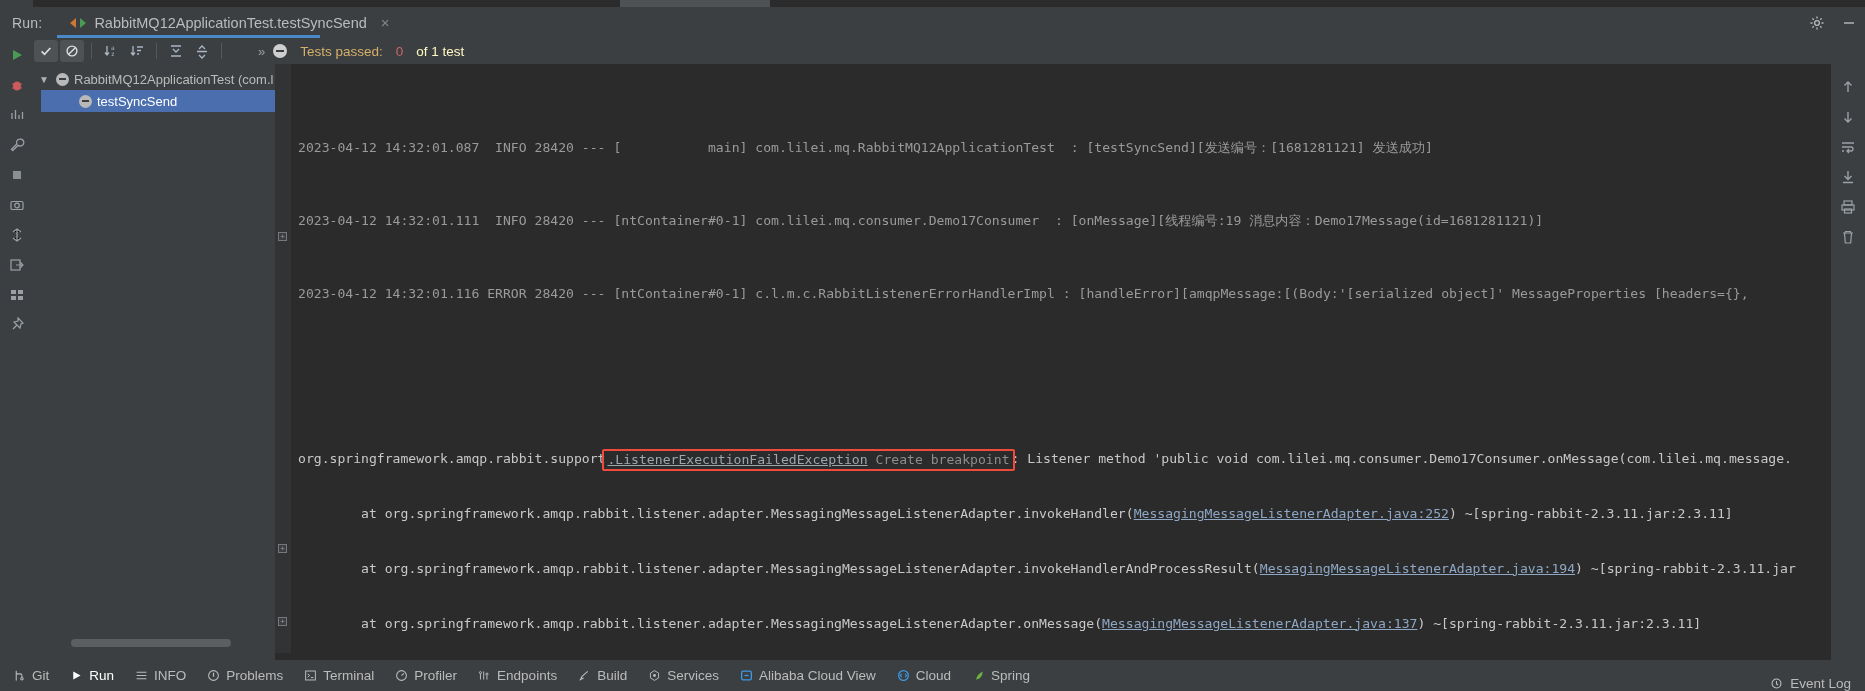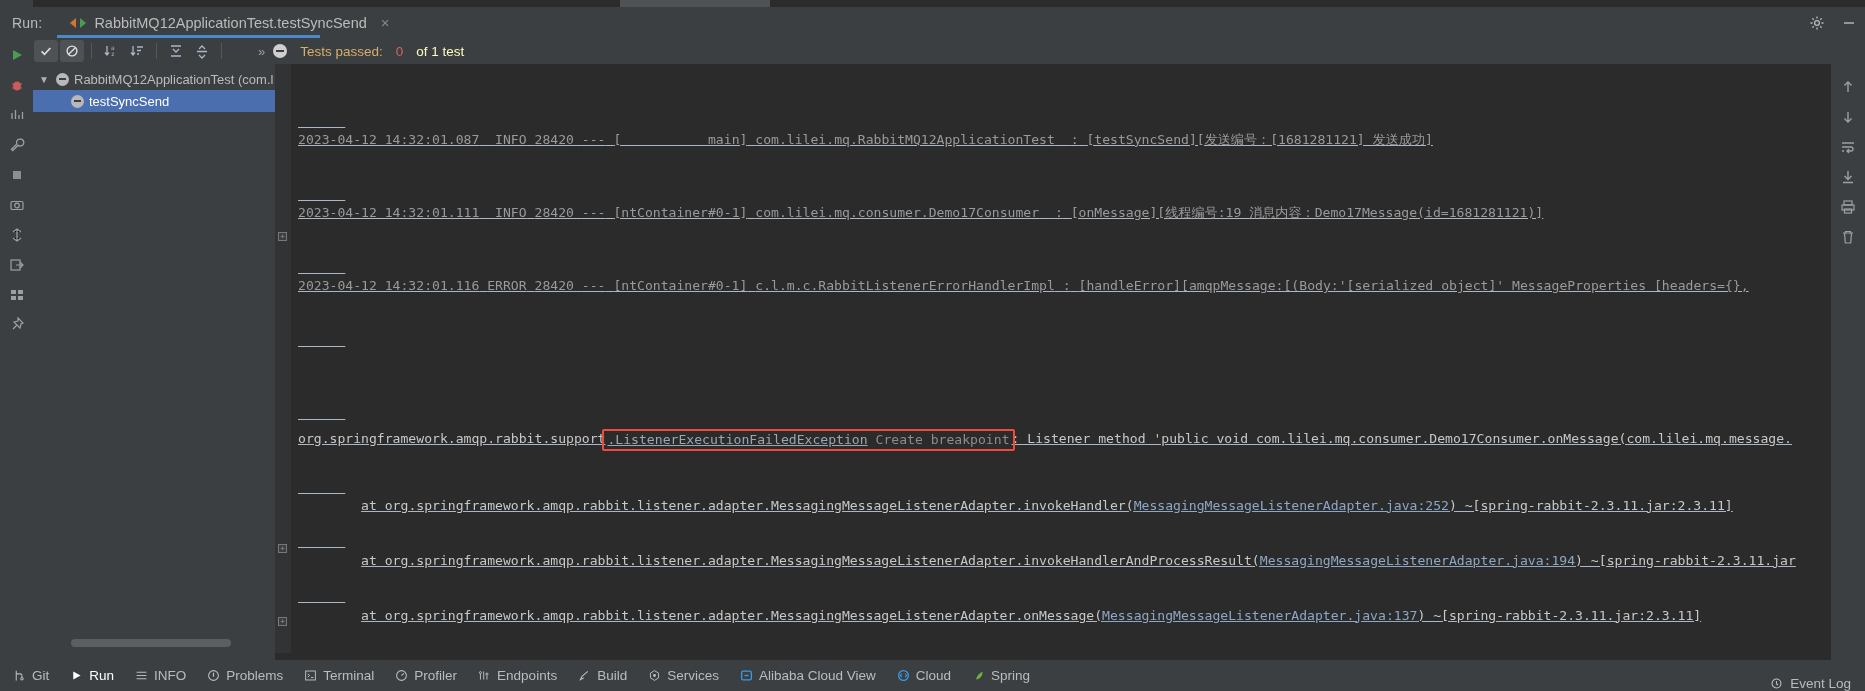--- a/index.html
+++ b/index.html
@@ -96,21 +96,21 @@
   
   .test-tree {
     position: absolute; left: 33px; top: 64px; width: 242px; height: 589px;
     background: #3c3f41; padding-top: 4px;
   }
   .tree-row {
     display: flex; align-items: center; height: 22px; padding-left: 6px; gap: 5px;
     white-space: nowrap; overflow: hidden;
   }
   .tree-row.indent { padding-left: 38px; }
-  .tree-row.selected { background: #4b6eaf; }
+  .tree-row.selected { background: #4b6eaf; margin-left: 8px; }
   .tw-arrow { color: #b0b0b0; font-size: 10px; width: 12px; display: inline-block; }
   .circle-ico {
     width: 13px; height: 13px; border-radius: 50%; background: #b8b8b8;
     display: inline-flex; align-items: center; justify-content: center; flex: 0 0 13px;
   }
   .circle-ico i { display: block; width: 7px; height: 2px; background: #3c3f41; }
   .tree-label { color: #bbbbbb; font-size: 13px; }
   .tree-row.selected .tree-label { color: #ffffff; }
 
   .tree-hscroll {
@@ -131,32 +131,32 @@
   }
   .fold {
     position: absolute; left: 3px; width: 9px; height: 9px;
     border: 1px solid #787878; background: #3c3f41; color: #999;
     font-size: 8px; line-height: 7px; text-align: center;
   }
   .console {
     position: absolute; left: 16px; top: 0; width: 1540px; height: 589px;
     font-family: "DejaVu Sans Mono", "Liberation Mono", monospace;
     font-size: 13.1px; line-height: 18.3px; color: #a9b7c6;
-    white-space: pre; padding-top: 12px; padding-left: 7px; text-decoration: underline;
+    white-space: pre; padding-top: 20px; padding-left: 7px;
   }
   .line { height: 18.3px; white-space: pre; }
   .c-gray   { color: #9a9a9a; }
   .c-white  { color: #c8c8c8; }
   .c-link   { color: #8ea7c4; text-decoration: underline; }
   .c-exc    { color: #9aa7b0; text-decoration: underline; }
   .line.spacer { height: 18.3px; }
 
   .bp-box {
     display: inline-block; border: 2px solid #f04a3f; border-radius: 2px;
-    padding: 0 3px; margin: 4px -3px; position: relative; top: 1px;
+    padding: 0 3px; margin: 16px -3px; position: relative; top: 1px;
   }
   .bp-label { color: #8d8d8d; }
 
   
   .right-rail {
     position: absolute; right: 0; top: 64px; width: 34px; height: 589px;
     background: #3c3f41; display: flex; flex-direction: column; align-items: center;
     padding-top: 8px;
   }
   .rr-btn {

